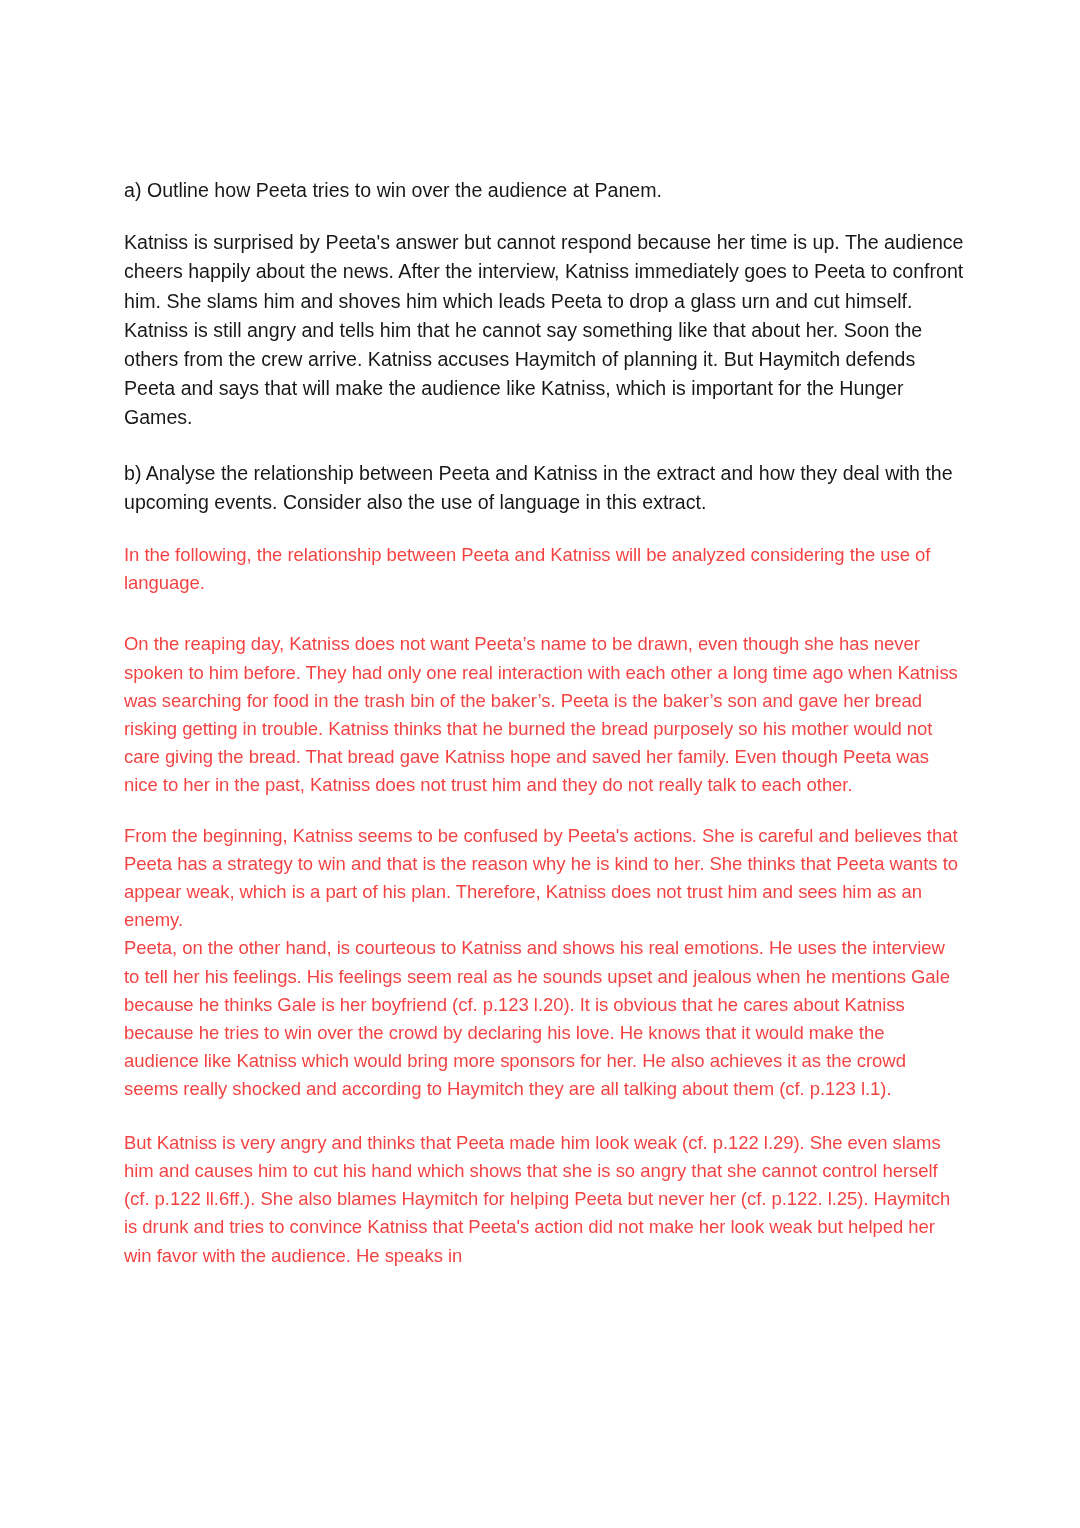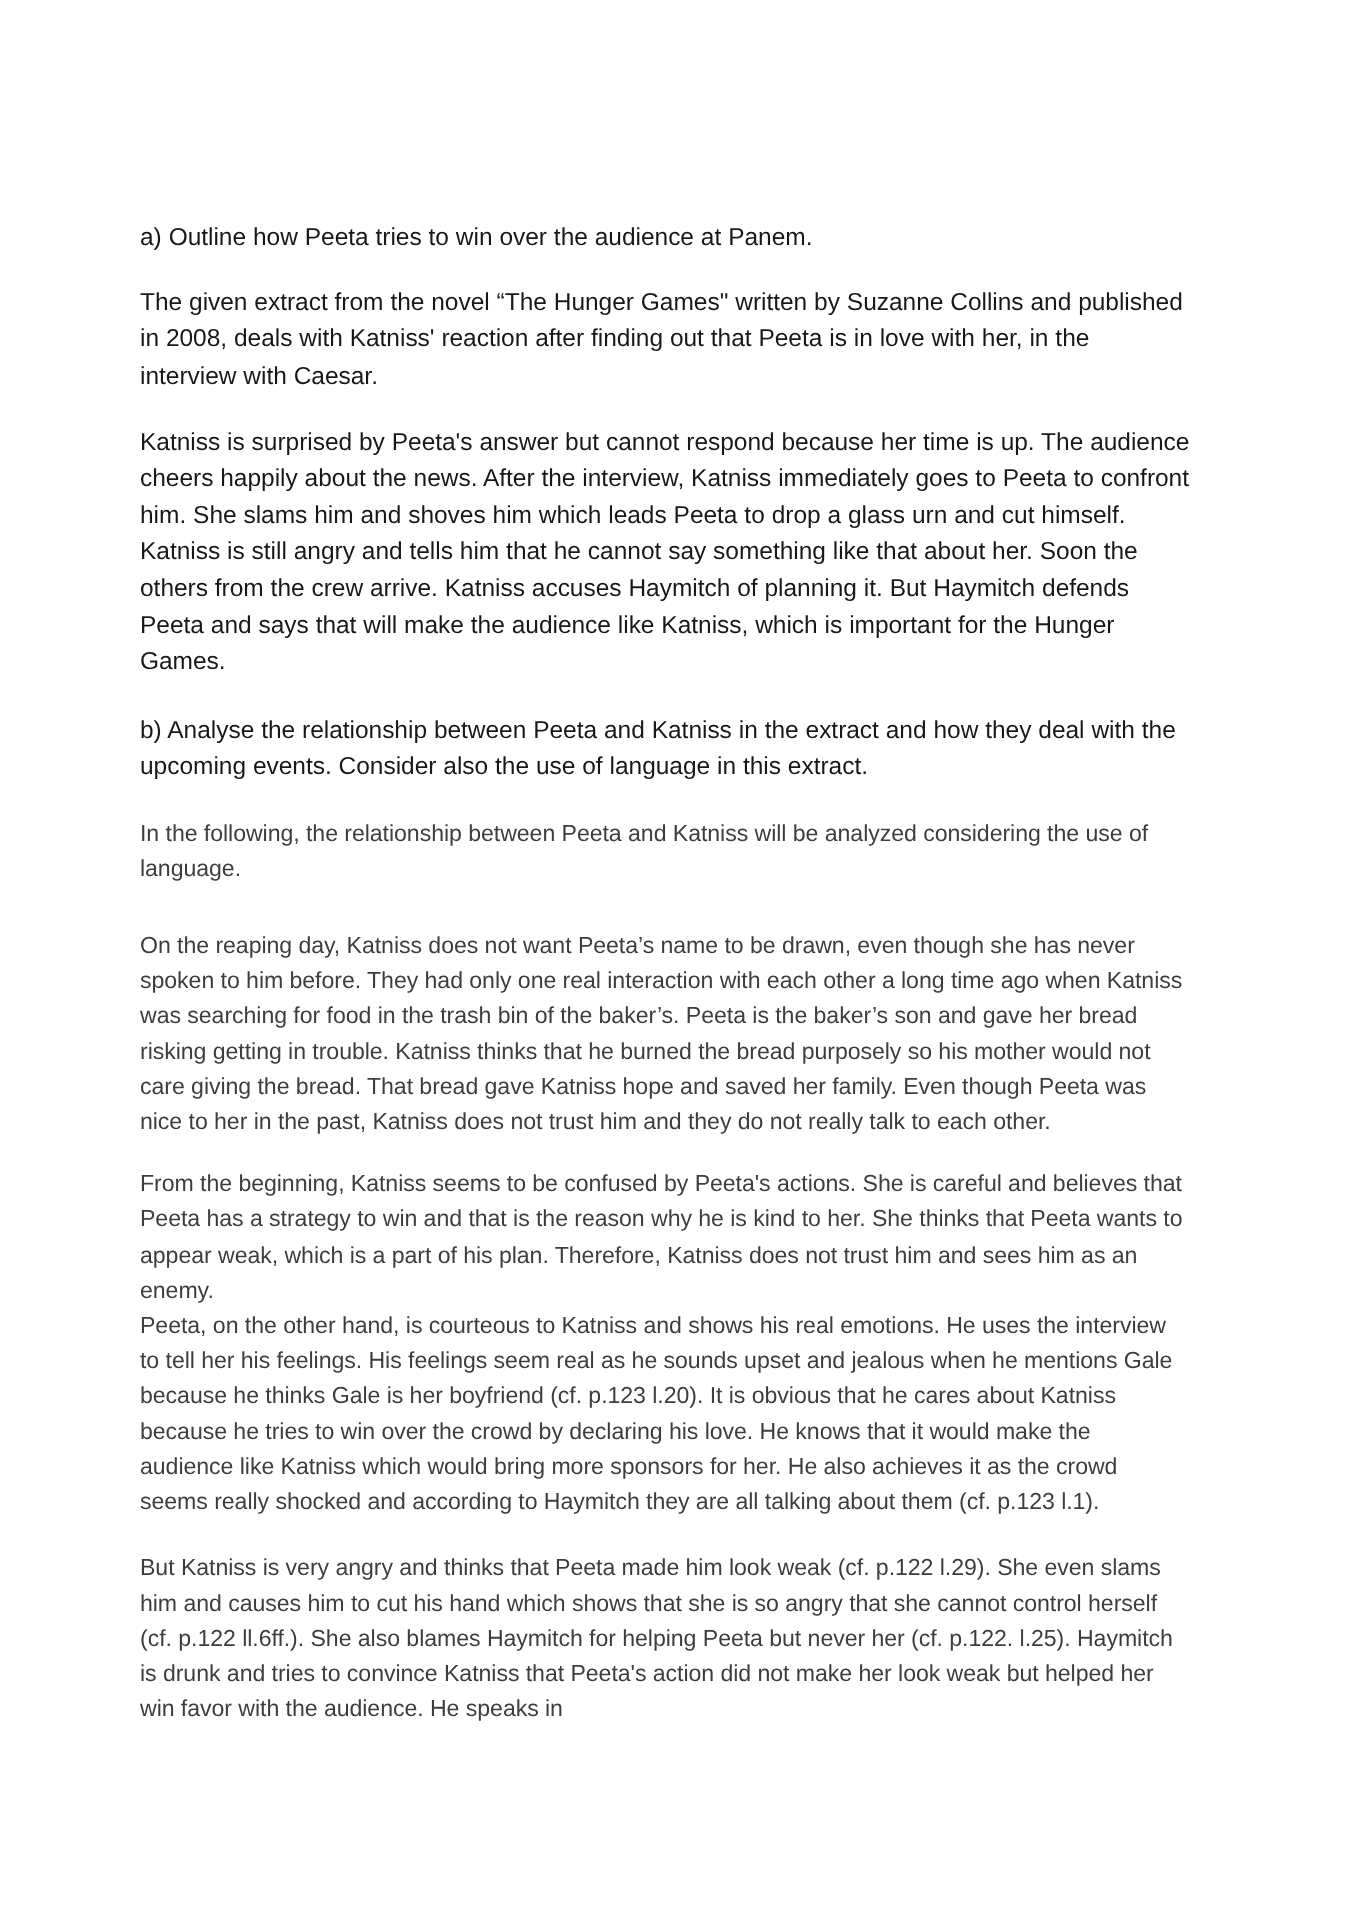--- a/index.html
+++ b/index.html
@@ -20,42 +20,42 @@
     width: 1080px;
     height: 1528px;
     background: #ffffff;
     overflow: hidden;
     box-sizing: border-box;
   }
 
   
   .doc-body {
     position: absolute;
-    left: 112px;
+    left: 124px;
     top: 176px;
     width: 840px;
   }
 
   
   .blk-a {
     font-size: 19.6px;
     line-height: 29.2px;
     letter-spacing: -0.02px;
     word-spacing: 0.1px;
     color: #1c1c1c;
     margin: 0 0 21px 0;
     text-align: left;
   }
 
   
   .blk-b {
     font-size: 18.5px;
     line-height: 28.2px;
     letter-spacing: -0.05px;
-    color: #404040;
+    color: #ef4444;
     margin: 0 0 20px 0;
     text-align: left;
   }
 
   
   .gap-prompt   { margin-bottom: 23px; }
   .gap-intro    { margin-bottom: 24px; }
   .gap-summary  { margin-bottom: 26px; }
   .gap-taskb    { margin-bottom: 24px; }
   .gap-short    { margin-bottom: 25px; }
@@ -71,21 +71,20 @@
 </style>
 </head>
 <body>
 
 <div class="page scan-tone">
 
   <div class="doc-body">
 
     <p class="blk-a gap-prompt">a) Outline how Peeta tries to win over the audience at Panem.</p>
 
-    <p class="blk-a gap-intro">The given extract from the novel “The Hunger Games" written by Suzanne Collins and published in 2008, deals with Katniss' reaction after finding out that Peeta is in love with her, in the interview with Caesar.</p>
 
     <p class="blk-a gap-summary">Katniss is surprised by Peeta's answer but cannot respond because her time is up. The audience cheers happily about the news. After the interview, Katniss immediately goes to Peeta to confront him. She slams him and shoves him which leads Peeta to drop a glass urn and cut himself. Katniss is still angry and tells him that he cannot say something like that about her. Soon the others from the crew arrive. Katniss accuses Haymitch of planning it. But Haymitch defends Peeta and says that will make the audience like Katniss, which is important for the Hunger Games.</p>
 
     <p class="blk-a gap-taskb">b) Analyse the relationship between Peeta and Katniss in the extract and how they deal with the upcoming events. Consider also the use of language in this extract.</p>
 
     <p class="blk-b gap-short">In the following, the relationship between Peeta and Katniss will be analyzed considering the use of language.</p>
 
     <p class="blk-b gap-reaping">On the reaping day, Katniss does not want Peeta’s name to be drawn, even though she has never spoken to him before. They had only one real interaction with each other a long time ago when Katniss was searching for food in the trash bin of the baker’s. Peeta is the baker’s son and gave her bread risking getting in trouble. Katniss thinks that he burned the bread purposely so his mother would not care giving the bread. That bread gave Katniss hope and saved her family. Even though Peeta was nice to her in the past, Katniss does not trust him and they do not really talk to each other.</p>
 
     <p class="blk-b tight">From the beginning, Katniss seems to be confused by Peeta's actions. She is careful and believes that Peeta has a strategy to win and that is the reason why he is kind to her. She thinks that Peeta wants to appear weak, which is a part of his plan. Therefore, Katniss does not trust him and sees him as an enemy.</p>

